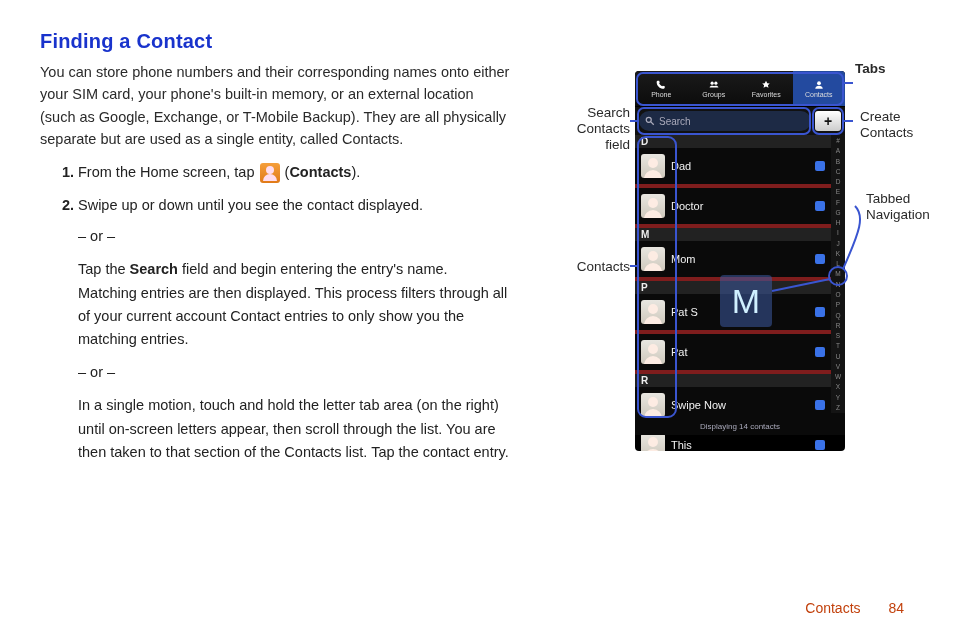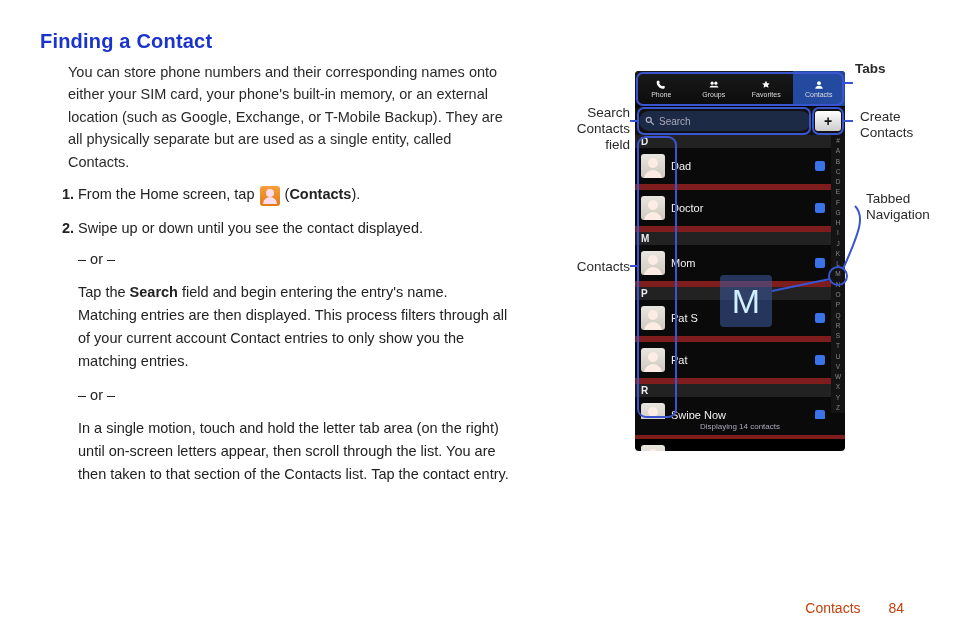--- a/index.html
+++ b/index.html
@@ -29,21 +29,20 @@
   }
   .right-col {
     flex: 1;
     position: relative;
   }
   .para {
     font-size: 14.5px;
     line-height: 1.55;
     margin-bottom: 10px;
     color: #2a2a2a;
-    margin-left: 28px;
   }
   ol.steps {
     padding-left: 38px;
     margin-top: 6px;
   }
   ol.steps > li {
     font-size: 14.5px;
     line-height: 1.6;
     margin-bottom: 10px;
     font-weight: bold;
@@ -176,21 +175,21 @@
     color: #eee;
     font-size: 10px;
     font-weight: bold;
     padding: 1px 6px;
   }
   .contact-row {
     display: flex;
     align-items: center;
     height: 32px;
     padding: 18px 6px;
-    border-bottom: 6px solid #7f1d1d;
+    border-bottom: 4px solid #7f1d1d;
     gap: 6px;
   }
   .avatar {
     width: 24px; height: 24px;
     background: linear-gradient(#e8e6e0,#cfc9bd);
     border-radius: 3px;
     position: relative;
     overflow: hidden;
   }
   .avatar::before {

